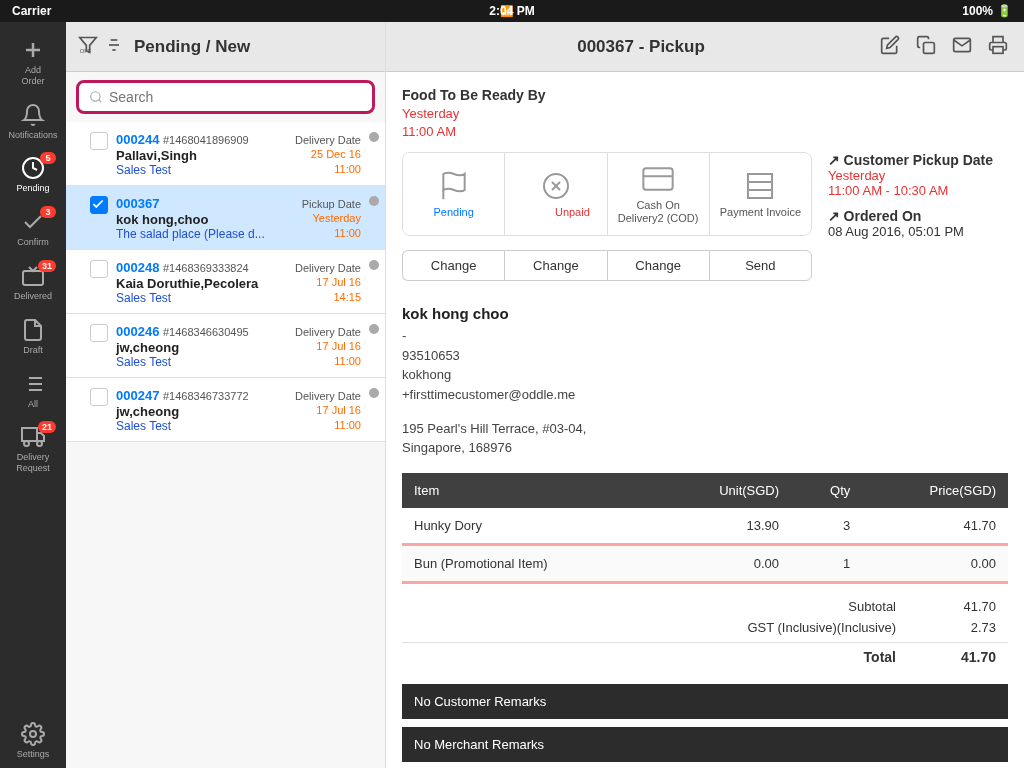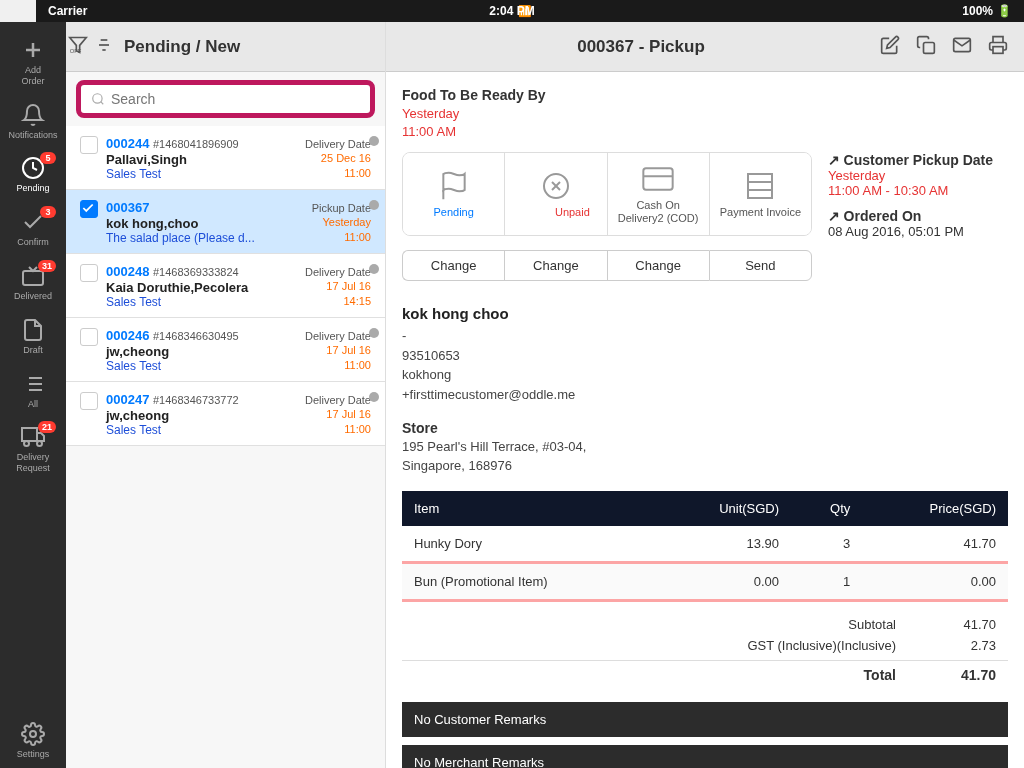--- a/index.html
+++ b/index.html
@@ -1,21 +1,21 @@
 <!DOCTYPE html>
 <html><head>
   <meta charset="utf-8">
   <style>
     * { box-sizing: border-box; margin: 0; padding: 0; }
     body { font-family: -apple-system, BlinkMacSystemFont, 'Helvetica Neue', Arial, sans-serif; background: #f0f0f0; width: 1024px; height: 768px; overflow: hidden; }
 
     
     .status-bar {
       display: flex; justify-content: space-between; align-items: center;
-      background: #1a1a1a; color: white; padding: 0 12px; height: 22px; font-size: 12px; font-weight: 600; margin-left: 36px;
+      background: #1a1a1a; color: white; padding: 0 12px; height: 22px; font-size: 12px; font-weight: 600;
     }
     .status-bar .center { position: absolute; left: 50%; transform: translateX(-50%); }
     .status-bar .right { display: flex; align-items: center; gap: 4px; }
 
     
     .app-container { display: flex; height: calc(768px - 22px); }
 
     
     .sidebar {
       width: 66px; background: #2c2c2c; display: flex; flex-direction: column; align-items: center;
@@ -34,37 +34,37 @@
     }
     .sidebar-label { font-size: 9px; text-align: center; line-height: 1.2; }
 
     
     .order-list-panel {
       width: 320px; background: #f7f7f7; display: flex; flex-direction: column; flex-shrink: 0;
       border-right: 1px solid #ddd;
     }
     .order-list-header {
       display: flex; align-items: center; background: #e8e8e8;
-      padding: 10px 2px; border-bottom: 1px solid #ccc; height: 50px;
+      padding: 10px 12px; border-bottom: 1px solid #ccc; height: 50px;
     }
     .filter-btn { margin-right: 6px; }
     .sort-btn { margin-right: 10px; }
     .panel-title { font-size: 17px; font-weight: 600; color: #333; }
 
     .search-bar {
       display: flex; align-items: center; background: white; margin: 8px 10px;
-      border-radius: 8px; padding: 6px 10px; border: 5px solid #be185d;
+      border-radius: 8px; padding: 6px 10px; border: 3px solid #be185d;
     }
     .search-bar input {
       border: none; outline: none; font-size: 14px; color: #999; background: transparent; width: 100%;
     }
 
     .orders-list { overflow-y: auto; flex: 1; }
     .order-item {
-      display: flex; align-items: flex-start; padding: 8px 14px;
+      display: flex; align-items: flex-start; padding: 8px 24px;
       border-bottom: 1px solid #e0e0e0; background: white; cursor: pointer; position: relative;
     }
     .order-item.selected { background: #d0e8ff; }
     .order-item .checkbox { width: 18px; height: 18px; border: 1px solid #ccc; border-radius: 3px; margin-right: 8px; margin-top: 2px; flex-shrink: 0; }
     .order-content { flex: 1; }
     .order-row1 { display: flex; justify-content: space-between; align-items: baseline; }
     .order-num { color: #007aff; font-size: 13px; font-weight: 600; }
     .order-hash { color: #555; font-size: 11px; }
     .order-label { font-size: 11px; color: #555; }
     .order-row2 { display: flex; justify-content: space-between; }
@@ -108,21 +108,21 @@
     .customer-section { margin-bottom: 16px; }
     .customer-name { font-size: 15px; font-weight: 600; color: #222; margin-bottom: 4px; }
     .customer-detail { font-size: 13px; color: #444; line-height: 1.5; }
 
     .store-section { margin-bottom: 16px; }
     .store-label { font-size: 14px; font-weight: 600; color: #333; margin-bottom: 2px; }
     .store-address { font-size: 13px; color: #444; line-height: 1.4; }
 
     
     .items-table { width: 100%; border-collapse: collapse; margin-bottom: 12px; }
-    .items-table thead tr { background: #0f172a; color: white; }
+    .items-table thead tr { background: #404040; color: white; }
     .items-table thead th { padding: 10px 12px; text-align: left; font-size: 13px; font-weight: 500; }
     .items-table thead th.right { text-align: right; }
     .items-table tbody tr { border-bottom: 3px solid #fca5a5; }
     .items-table tbody tr:nth-child(even) { background: #fafafa; }
     .items-table tbody td { padding: 10px 12px; font-size: 13px; color: #333; }
     .items-table tbody td.right { text-align: right; }
 
     .totals-section { margin-bottom: 16px; }
     .total-row { display: flex; justify-content: flex-end; padding: 3px 12px; font-size: 13px; color: #333; }
     .total-row .label { margin-right: 40px; }
@@ -474,21 +474,20 @@
         <div class="customer-name">kok hong choo</div>
         <div class="customer-detail">
           <div>-</div>
           <div>93510653</div>
           <div>kokhong</div>
           <div>+firsttimecustomer@oddle.me</div>
         </div>
       </div>
 
       <div class="store-section">
-        <div class="store-label">Store</div>
         <div class="store-address">195 Pearl's Hill Terrace, #03-04,<br>Singapore, 168976</div>
       </div>
 
       <table class="items-table">
         <thead>
           <tr>
             <th>Item</th>
             <th class="right">Unit(SGD)</th>
             <th class="right">Qty</th>
             <th class="right">Price(SGD)</th>

